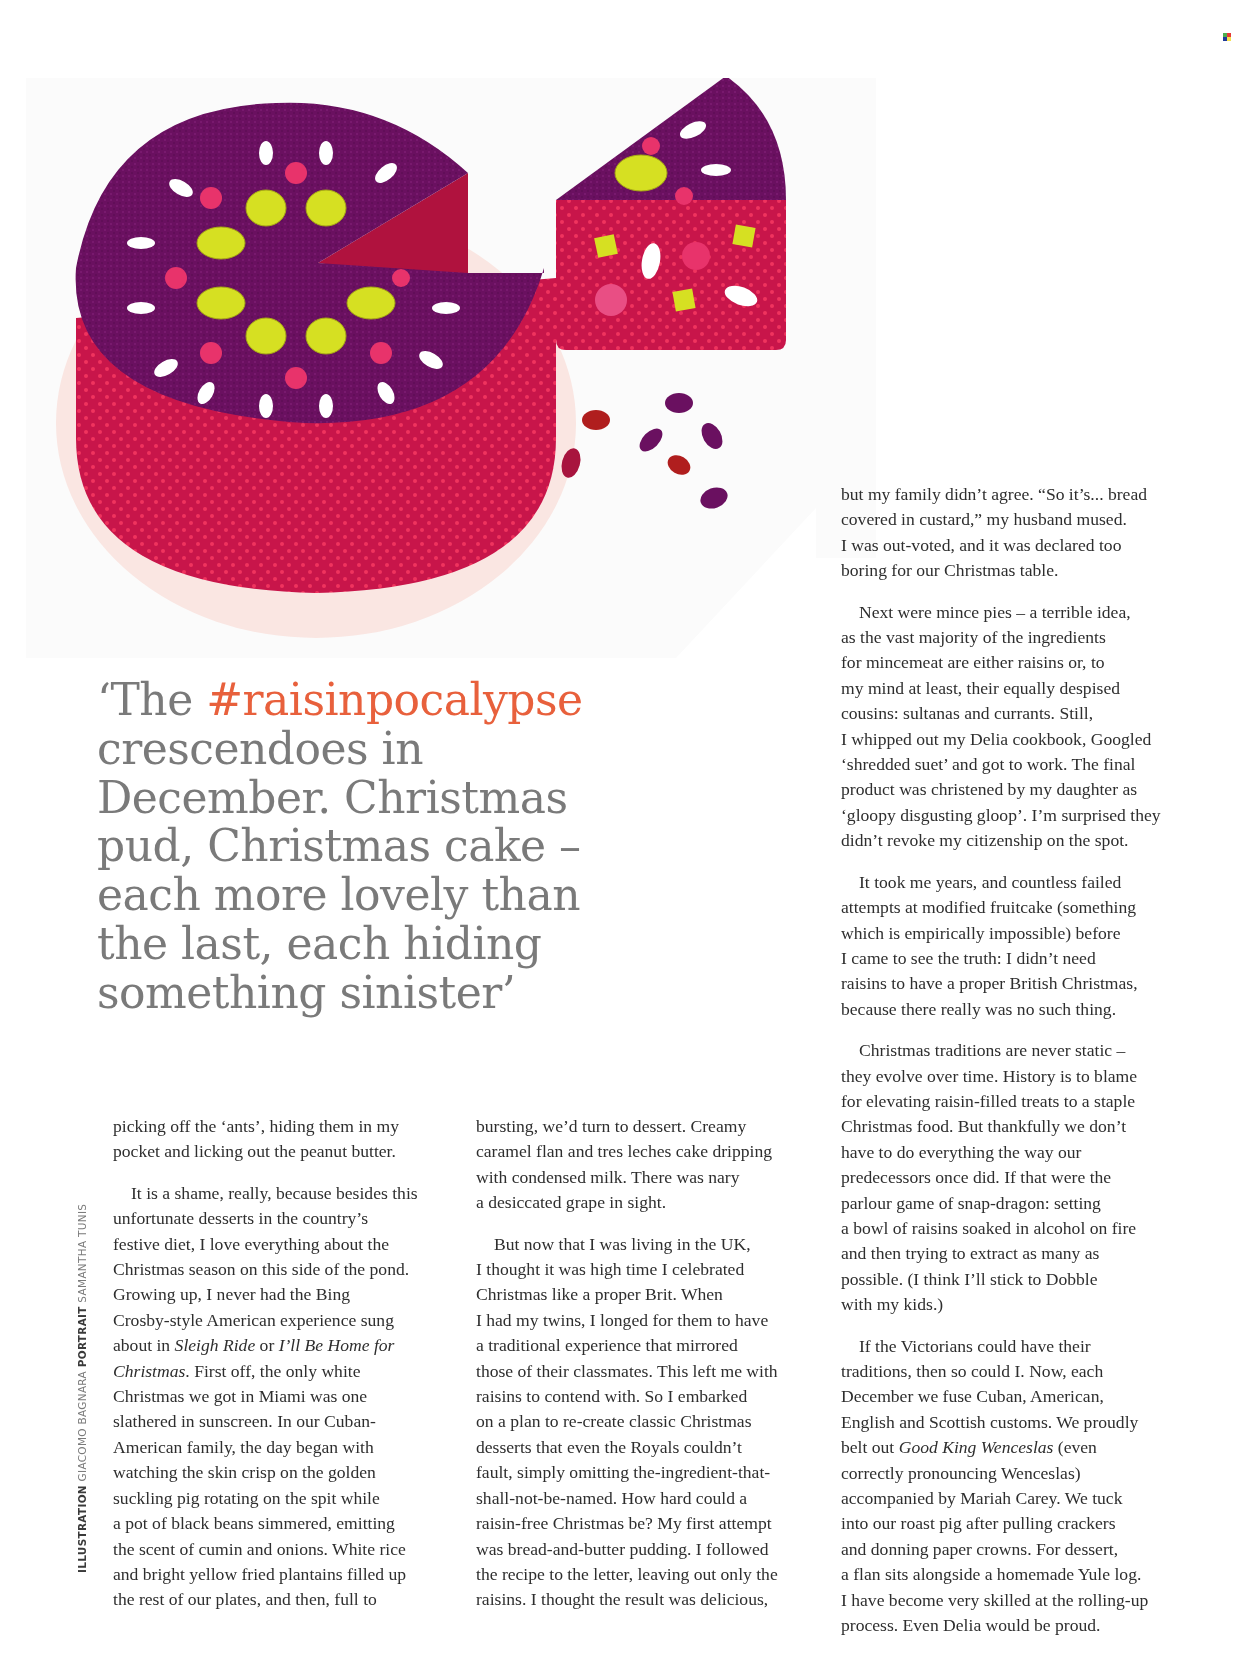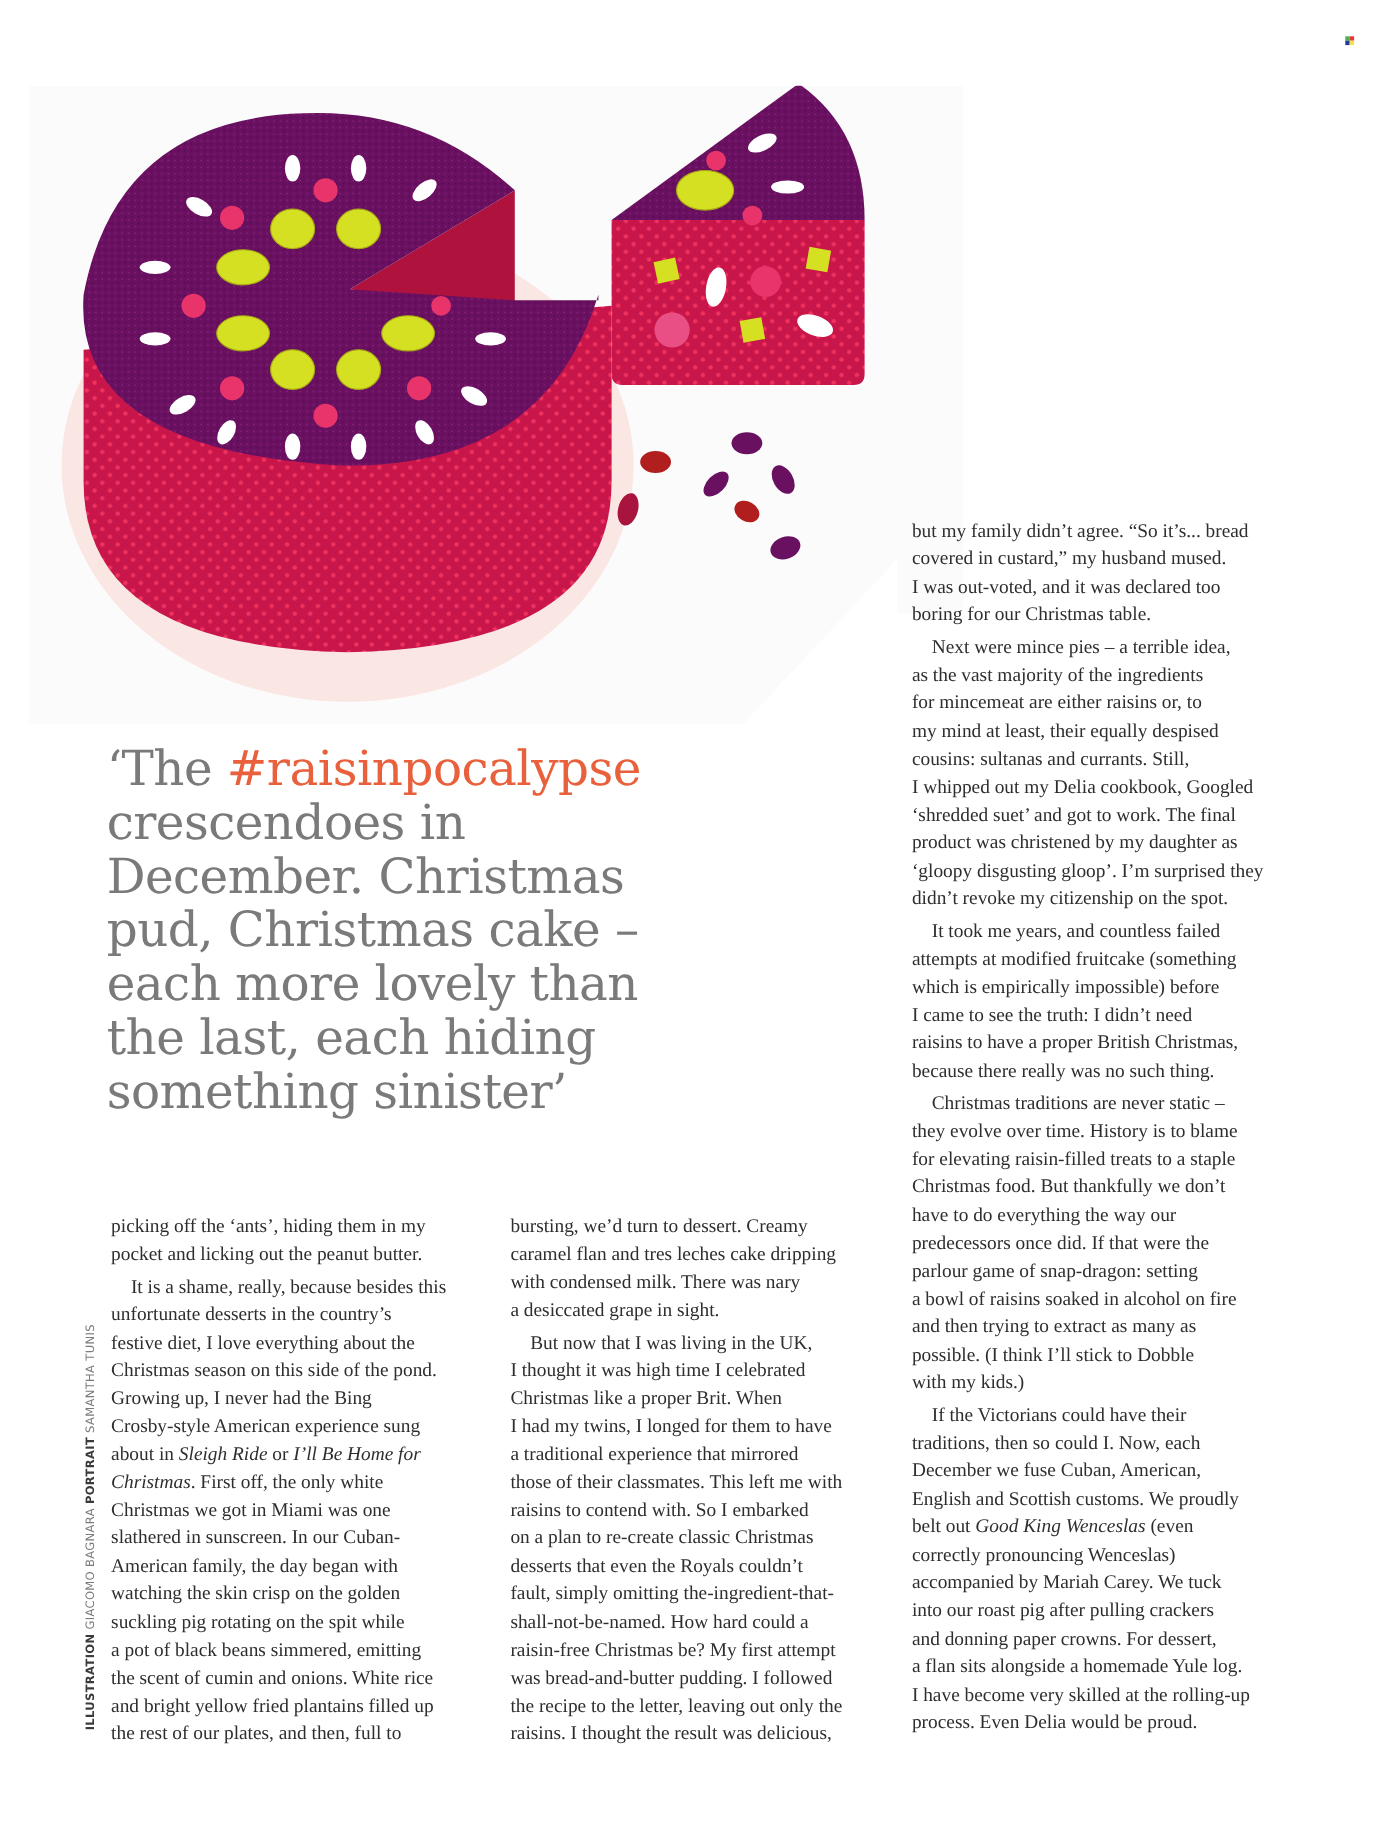--- a/index.html
+++ b/index.html
@@ -12,21 +12,21 @@
   .rm-b { left: 0; top: 4px; background: #1e3a9a; }
   .rm-y { left: 4px; top: 4px; background: #f5e050; }
 
   .illustration { position: absolute; left: 26px; top: 78px; width: 850px; height: 580px; }
   .illustration-bg { position: absolute; left: 0; top: 0; width: 850px; height: 580px; background: #fbfbfb; clip-path: polygon(0 0, 850px 0, 850px 480px, 790px 480px, 790px 430px, 650px 580px, 0 580px); }
 
   .pull-quote { position: absolute; left: 97px; top: 676px; width: 560px; font-family: "DejaVu Serif", serif; font-size: 44px; line-height: 48.8px; color: #7a7a7a; font-weight: 300; letter-spacing: -0.5px; }
   .pull-quote .hashtag { color: #e8603c; font-weight: normal; }
 
   .col { position: absolute; font-family: "Liberation Serif", serif; font-size: 17.6px; line-height: 25.4px; color: #2e2e2e; }
-  .col p { margin: 4px; }
+  .col p { margin: 16px; }
   .col-1 { left: 97px; top: 1098px; width: 340px; }
   .col-2 { left: 460px; top: 1098px; width: 345px; }
   .col-3 { left: 825px; top: 466px; width: 345px; }
   .col .line { display: block; white-space: nowrap; }
   .col em { font-style: italic; }
 
   .credit { position: absolute; left: 76px; top: 1573px; transform: rotate(-90deg); transform-origin: left top; font-family: "DejaVu Sans", sans-serif; font-size: 10.5px; letter-spacing: 0.3px; color: #7a7a7a; white-space: nowrap; }
   .credit b { color: #3a3a3a; font-weight: bold; }
 
   .footer { position: absolute; left: 95px; top: 1696px; display: flex; align-items: baseline; gap: 18px; text-align: center; }

